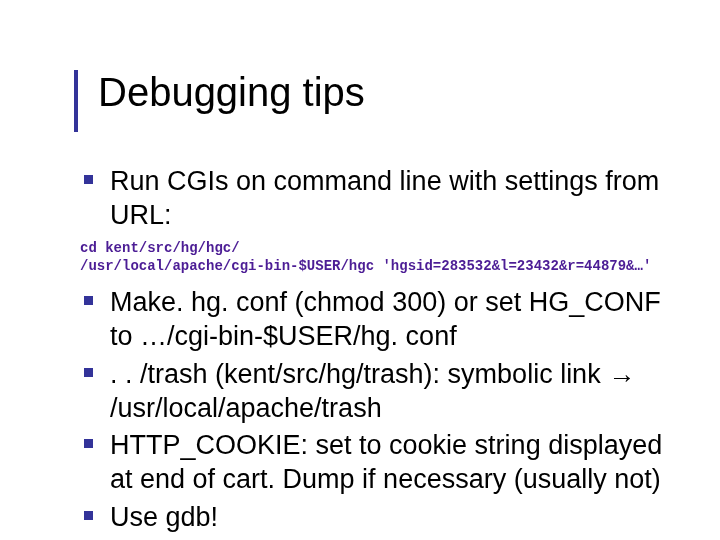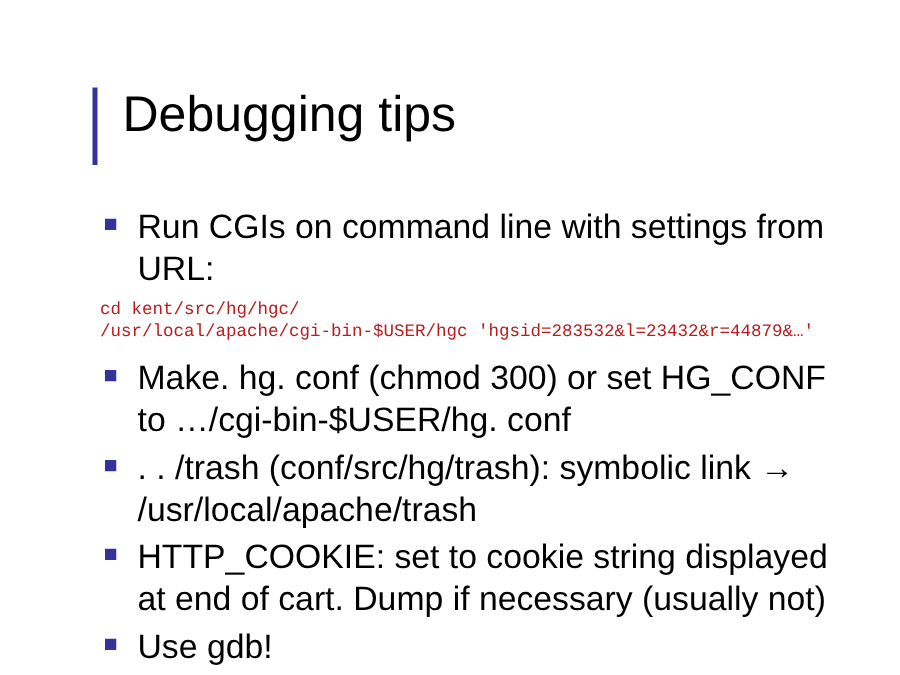--- a/index.html
+++ b/index.html
@@ -65,21 +65,22 @@
     width: 9px;
     height: 9px;
     background: #333399;
   }
   .code-block {
     font-family: "Courier New", Courier, monospace;
     font-size: 14px;
     line-height: 1.35;
     margin: 6px 0 10px 0;
     white-space: pre;
-    color: #b91c1c;
+    color: #4c1d95;
+    font-weight: bold;
   }
 </style>
 </head>
 <body>
 
 <div class="slide">
 
   <div class="accent-bar"></div>
 
   <h1 class="title">Debugging tips</h1>
@@ -93,21 +94,21 @@
     </ul>
 
     <div class="code-block"><span>cd kent/src/hg/hgc/</span>
 <span>/usr/local/apache/cgi-bin-$USER/hgc 'hgsid=283532&amp;l=23432&amp;r=44879&amp;…'</span></div>
 
     <ul class="bullets">
       <li>
         <span>Make. hg. conf (chmod 300) or set HG_CONF to …/cgi-bin-$USER/hg. conf</span>
       </li>
       <li>
-        <span>. . /trash (conf/src/hg/trash): symbolic link → /usr/local/apache/trash</span>
+        <span>. . /trash (kent/src/hg/trash): symbolic link → /usr/local/apache/trash</span>
       </li>
       <li>
         <span>HTTP_COOKIE: set to cookie string displayed at end of cart. Dump if necessary (usually not)</span>
       </li>
       <li>
         <span>Use gdb!</span>
       </li>
     </ul>
 
   </div>

